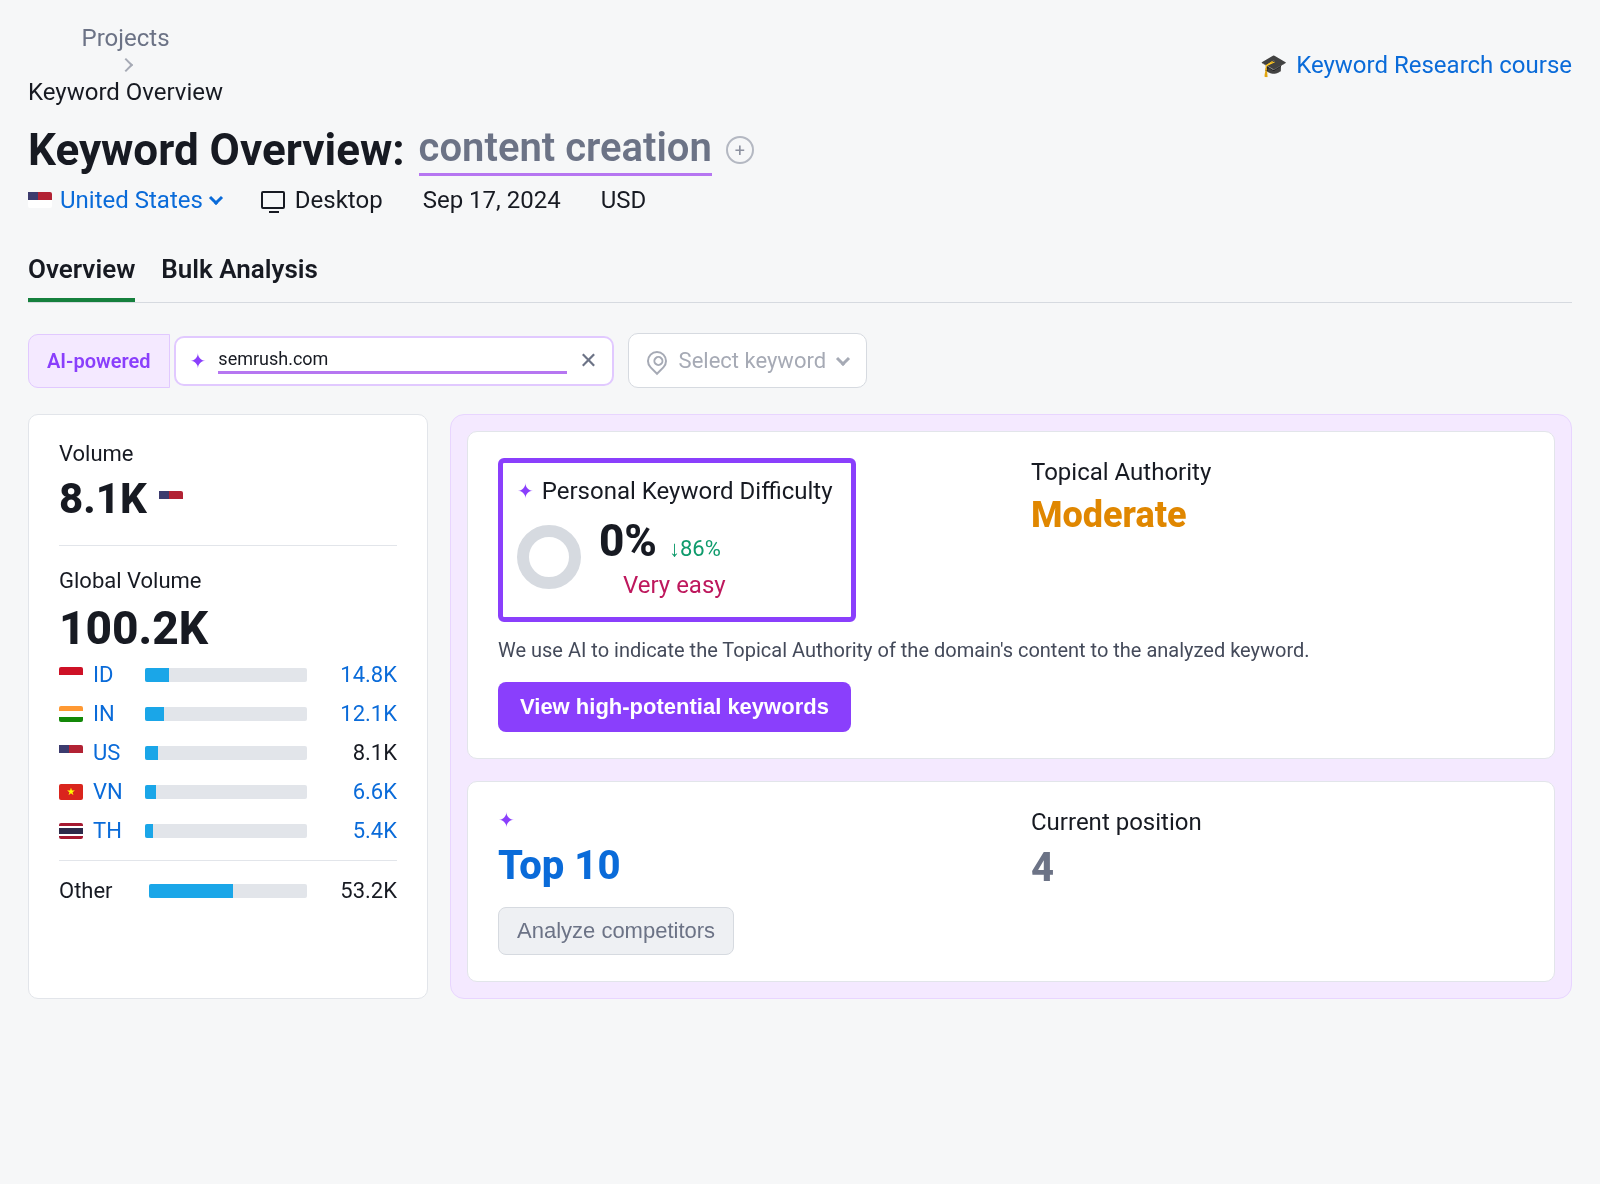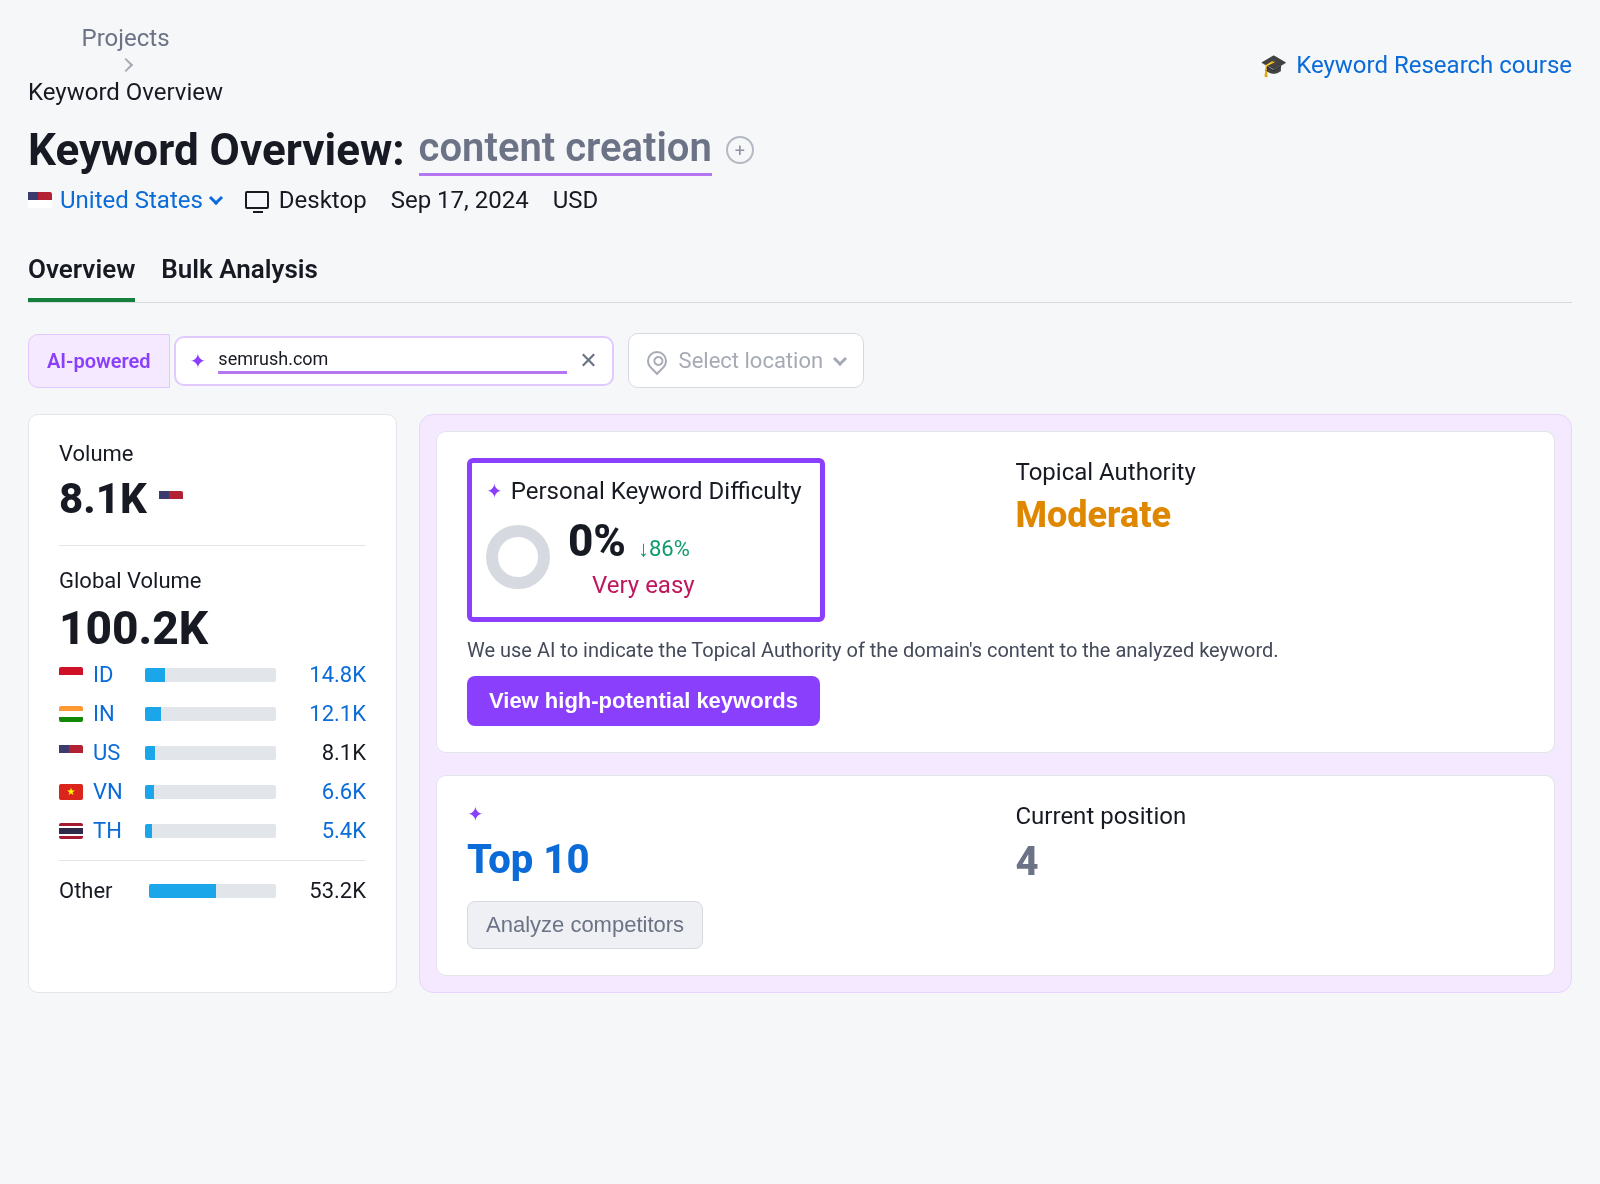--- a/index.html
+++ b/index.html
@@ -9,21 +9,21 @@
 .breadcrumb-row { display: flex; justify-content: space-between; align-items: center; margin-bottom: 18px; }
 .breadcrumb { display: flex; align-items: center; gap: 8px; font-size: 24px; color: #6c7386; flex-direction: column; }
 .breadcrumb .current { color: #171a22; }
 .course-link { display: flex; align-items: center; gap: 8px; color: #0a6bd9; font-size: 24px; text-decoration: none; }
 
 .title-row { display: flex; align-items: center; gap: 14px; margin-bottom: 10px; }
 .title { font-size: 44px; font-weight: 700; }
 .keyword { font-size: 40px; font-weight: 600; color: #6c7386; border-bottom: 3px solid #b676f1; padding-bottom: 2px; }
 .add-btn { width: 28px; height: 28px; border: 2px solid #b4b8c2; border-radius: 50%; display: inline-flex; align-items: center; justify-content: center; color: #8d92a0; font-size: 18px; cursor: pointer; }
 
-.meta-row { display: flex; align-items: center; gap: 24px; font-size: 24px; margin-bottom: 40px; color: #171a22; }
+.meta-row { display: flex; align-items: center; gap: 40px; font-size: 24px; margin-bottom: 40px; color: #171a22; }
 .meta-item { display: flex; align-items: center; gap: 10px; }
 .country-sel { color: #0a6bd9; cursor: pointer; display: flex; align-items: center; gap: 8px; }
 .flag { width: 24px; height: 16px; display: inline-block; border-radius: 2px; }
 .flag.us { background: linear-gradient(to bottom, #B22234 0%, #B22234 50%, #fff 50%, #fff 100%); position: relative; }
 .flag.us::before { content:""; position:absolute; top:0; left:0; width:10px; height:8px; background:#3C3B6E; }
 .flag.id { background: linear-gradient(to bottom, #ce1126 0%, #ce1126 50%, #fff 50%, #fff 100%); }
 .flag.in { background: linear-gradient(to bottom, #FF9933 0%, #FF9933 33%, #fff 33%, #fff 66%, #138808 66%, #138808 100%); }
 .flag.vn { background: #DA251D; position: relative; }
 .flag.vn::after { content:"★"; color:#FFFF00; position:absolute; left:50%; top:50%; transform:translate(-50%,-55%); font-size:10px; }
 .flag.th { background: linear-gradient(to bottom, #A51931 0%, #A51931 17%, #fff 17%, #fff 33%, #2D2A4A 33%, #2D2A4A 67%, #fff 67%, #fff 83%, #A51931 83%, #A51931 100%); }
@@ -35,21 +35,21 @@
 .filter-row { display: flex; align-items: center; gap: 14px; margin-bottom: 26px; }
 .ai-badge { background: #f4e9ff; color: #8a3ffc; font-weight: 600; font-size: 20px; padding: 14px 18px; border-radius: 10px 0 0 10px; border: 1px solid #e1c9ff; }
 .domain-input-wrap { display: flex; align-items: center; gap: 12px; background: #fff; border: 2px solid #e1c9ff; border-radius: 10px; padding: 10px 14px; width: 440px; margin-left: -10px; }
 .domain-input-wrap .sparkle { color: #8a3ffc; }
 .domain-text { font-size: 18px; flex: 1; border-bottom: 3px solid #b676f1; padding-bottom: 2px; }
 .clear-x { color: #6c7386; font-size: 22px; cursor: pointer; }
 .loc-select { display: flex; align-items: center; gap: 12px; background: #fff; border: 1px solid #d6dae0; border-radius: 10px; padding: 14px 18px; color: #a6aab5; font-size: 22px; cursor: pointer; }
 
 .grid { display: flex; gap: 22px; align-items: stretch; }
 .card { background: #fff; border: 1px solid #e2e5ea; border-radius: 10px; padding: 26px 30px; }
-.vol-card { width: 369px; }
+.vol-card { width: 400px; }
 .right-col { flex: 1; display: flex; flex-direction: column; gap: 22px; background: #f4e9ff; padding: 16px; border-radius: 14px; border: 1px solid #e8d5ff; }
 .right-card { background: #fff; border: 1px solid #e2e5ea; border-radius: 10px; padding: 26px 30px; flex:1; }
 
 .label { font-size: 22px; color: #171a22; margin-bottom: 8px; }
 .big-num { font-size: 42px; font-weight: 800; display: flex; align-items: center; gap: 12px; }
 .divider { border-top: 1px solid #e2e5ea; margin: 22px 0; }
 
 .gv-row { display: flex; align-items: center; gap: 10px; padding: 7px 0; font-size: 22px; }
 .gv-code { color: #0a6bd9; width: 32px; }
 .gv-code.muted { color: #171a22; }
@@ -63,21 +63,21 @@
 .pkd-box { border: 5px solid #8a3ffc; border-radius: 6px; padding: 14px 18px 18px 14px; display: inline-block; }
 .pkd-body { display: flex; align-items: center; gap: 18px; }
 .donut { width: 64px; height: 64px; border-radius: 50%; border: 12px solid #d6dae0; }
 .pct { font-size: 44px; font-weight: 800; }
 .delta { color: #0f9b6c; font-size: 22px; }
 .verdict { color: #be185d; font-size: 24px; margin-top: 4px; margin-left: 24px; }
 .two-col { display: flex; gap: 40px; }
 .two-col > div { flex: 1; }
 .topical-val { font-size: 36px; font-weight: 800; color: #e08700; }
 .desc { font-size: 20px; color: #444a5a; margin-top: 14px; line-height: 1.4; }
-.cta { display: inline-block; background: #8a3ffc; color: #fff; font-weight: 600; font-size: 22px; padding: 12px 22px; border-radius: 8px; margin-top: 12px; border: none; cursor: pointer; }
+.cta { display: inline-block; background: #8a3ffc; color: #fff; font-weight: 600; font-size: 22px; padding: 12px 22px; border-radius: 8px; margin-top: 18px; border: none; cursor: pointer; }
 .serp-val { font-size: 40px; font-weight: 800; color: #0a6bd9; margin-top: 8px; }
 .curpos-val { font-size: 40px; font-weight: 800; color: #6c7386; margin-top: 8px; }
 .analyze-btn { display: inline-block; background: #eef0f3; color: #6c7386; border: 1px solid #d6dae0; font-size: 22px; padding: 10px 18px; border-radius: 8px; margin-top: 18px; cursor: pointer; }
 .pin-icon { display:inline-block; width:20px; height:20px; border:2px solid #a6aab5; border-radius:50% 50% 50% 0; transform:rotate(-45deg); position:relative; }
 .pin-icon::after { content:""; position:absolute; top:4px; left:4px; width:6px; height:6px; border:2px solid #a6aab5; border-radius:50%; }
 .chev-down { display:inline-block; width:10px; height:10px; border-right:3px solid currentColor; border-bottom:3px solid currentColor; transform:rotate(45deg); margin-bottom:4px; }
 .chev-right { display:inline-block; width:10px; height:10px; border-right:2px solid #a6aab5; border-bottom:2px solid #a6aab5; transform:rotate(-45deg); }
 .grad-cap { font-size: 22px; }
 .desktop-icon { display:inline-block; width:24px; height:18px; border:2px solid #171a22; border-radius:2px; position:relative; }
 .desktop-icon::after { content:""; position:absolute; bottom:-6px; left:6px; width:10px; height:2px; background:#171a22; }
@@ -126,21 +126,21 @@
 
   <div class="filter-row">
     <div class="ai-badge">AI-powered</div>
     <div class="domain-input-wrap">
       <span class="sparkle">✦</span>
       <span class="domain-text">semrush.com</span>
       <span class="clear-x">✕</span>
     </div>
     <div class="loc-select">
       <span class="pin-icon"></span>
-      <span>Select location</span>
+      <span>Select keyword</span>
       <span class="chev-down"></span>
     </div>
   </div>
 
   <div class="grid">
 
     <div class="card vol-card">
       <div class="label">Volume</div>
       <div class="big-num">
         <span>8.1K</span>

